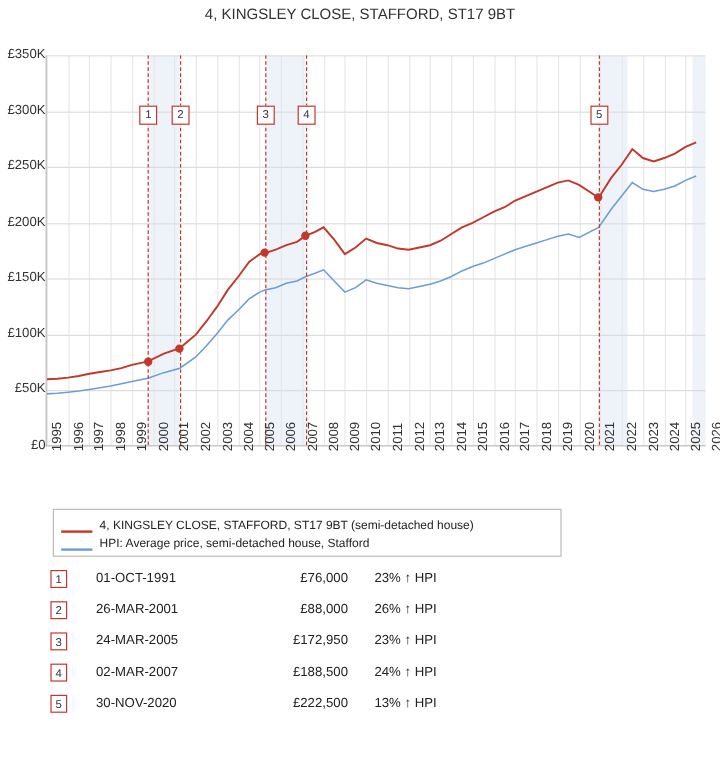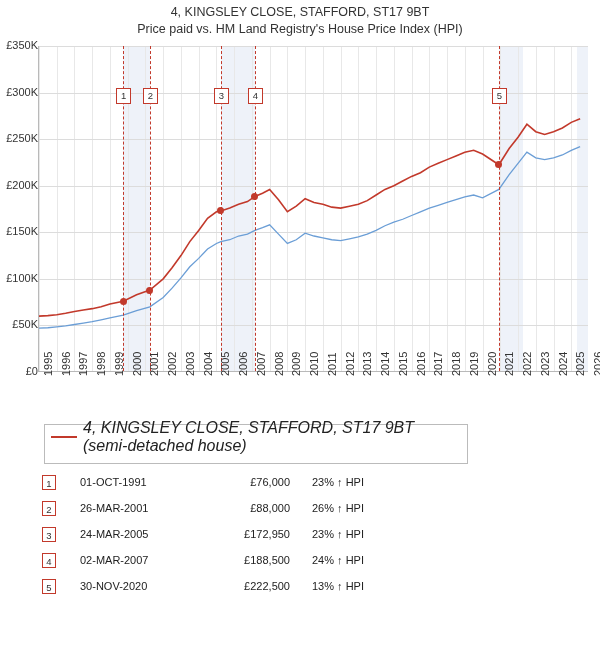--- a/index.html
+++ b/index.html
@@ -122,25 +122,24 @@
     top: 424px;
     width: 424px;
     height: 40px;
     border: 1px solid #bbbbbb;
     background: #ffffff;
     box-sizing: border-box;
     padding: 4px 6px;
   }
   .legend-row {
     display: flex;
-    align-items: center;
+    align-items: flex-end;
     height: 15px;
-    font-size: 16px;
+    font-size: 10px;
     color: #222222;
-    font-style: italic;
   }
   .legend-swatch {
     width: 26px;
     height: 0;
     border-top: 2px solid #c2392b;
     margin-right: 6px;
     flex: none;
   }
   .legend-swatch.blue { border-top: 2px solid #6b9ed6; }
 
@@ -184,21 +183,20 @@
     line-height: 12px;
   }
 </style>
 </head>
 <body>
 
 <div class="wrap">
 
   <div class="title">
     <div>4, KINGSLEY CLOSE, STAFFORD, ST17 9BT</div>
-    <div>Price paid vs. HM Land Registry's House Price Index (HPI)</div>
   </div>
 
   <div class="plot">
     <div class="plot-inner" id="plot-inner">
       <div class="band" style="left: 84.2742px; width: 26.6129px;"></div>
         <div class="band" style="left: 181.855px; width: 34.0645px;"></div>
         <div class="band" style="left: 459.871px; width: 24.4839px;"></div>
         <div class="band" style="left: 537.581px; width: 12.4194px;"></div>
         <div class="vgrid" style="left: 0px;"></div>
         <div class="vgrid" style="left: 18px;"></div>
@@ -303,20 +301,24 @@
       <div class="xlabel" style="left: 556.516px; top: 376px;">2024</div>
       <div class="xlabel" style="left: 574.258px; top: 376px;">2025</div>
       <div class="xlabel" style="left: 592px; top: 376px;">2026</div>
     </div>
 
   <div class="legend">
     <div class="legend-row">
       <span class="legend-swatch"></span>
       <span>4, KINGSLEY CLOSE, STAFFORD, ST17 9BT (semi-detached house)</span>
     </div>
+    <div class="legend-row">
+      <span class="legend-swatch blue"></span>
+      <span>HPI: Average price, semi-detached house, Stafford</span>
+    </div>
   </div>
 
   <div class="sales" id="sales-table">
       <div class="sale-row">
         <span class="sale-num">1</span>
         <span class="sale-date">01-OCT-1991</span>
         <span class="sale-price">£76,000</span>
         <span class="sale-hpi">23% ↑ HPI</span>
       </div>
       <div class="sale-row">

